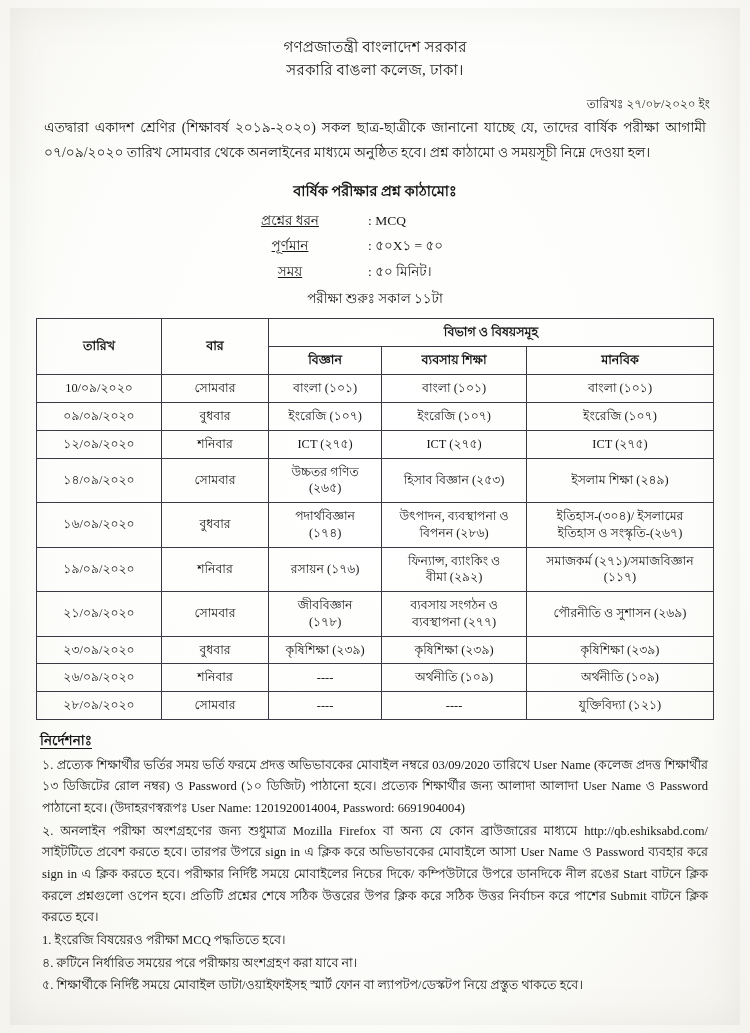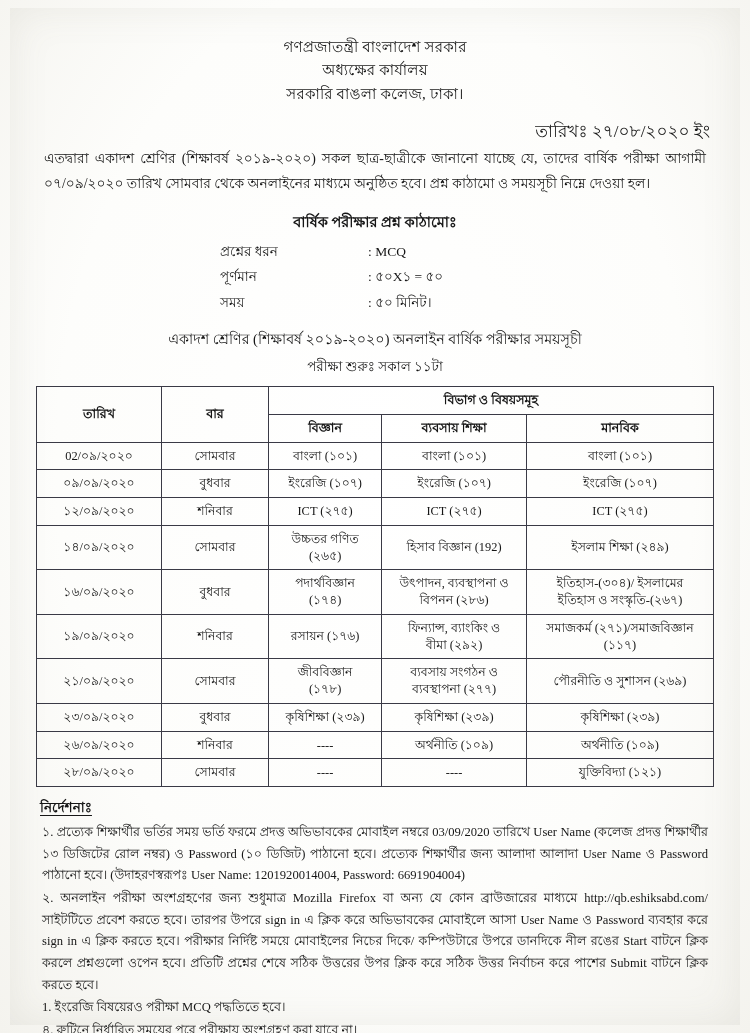--- a/index.html
+++ b/index.html
@@ -22,35 +22,35 @@
     position:absolute;left:10px;top:8px;right:10px;bottom:8px;
     box-shadow:inset 0 0 40px rgba(120,115,100,0.10);
     pointer-events:none;
   }
   .center{text-align:center;}
   .head-line{
     font-size:15px;line-height:1.55;letter-spacing:.2px;text-align:center;
   }
   .head-block{margin-top:18px;}
   .date-line{
-    text-align:right;font-size:17px;margin-top:12px;margin-right:14px;
+    text-align:right;font-size:12px;margin-top:12px;margin-right:14px;
   }
   .para{
     font-size:13.8px;line-height:1.85;text-align:justify;
     margin:0 18px 0 18px;
   }
   .sec-title{
     text-align:center;font-size:14.5px;margin-top:14px;font-weight:bold;
     text-underline-offset:3px;
   }
   .struct{
     margin:4px auto 0 auto;width:310px;font-size:13.5px;line-height:1.9;
   }
   .struct .row{display:flex;}
-  .struct .k{width:140px;text-align:left;padding-right:8px;}
+  .struct .k{width:140px;text-align:center;padding-right:8px;text-decoration:underline;}
   .struct .v{flex:1;text-align:left;}
   .sched-title{
     text-align:center;font-size:14.3px;margin-top:12px;
   }
   .sched-sub{
     text-align:center;font-size:13.5px;margin-top:4px;margin-bottom:7px;
   }
   table.sched{
     border-collapse:collapse;width:678px;margin:0 auto;
     font-size:12.4px;
@@ -76,21 +76,20 @@
   .instr ol{margin:0;padding:0;}
 </style>
 </head>
 <body>
 
 <div class="page">
   <div class="sheet-shadow"></div>
 
   <div class="head-block">
     <div class="center head-line">গণপ্রজাতন্ত্রী বাংলাদেশ সরকার</div>
-    <div class="center head-line">অধ্যক্ষের কার্যালয়</div>
     <div class="center head-line">সরকারি বাঙলা কলেজ, ঢাকা।</div>
   </div>
 
   <div class="date-line">তারিখঃ ২৭/০৮/২০২০ ইং</div>
 
   <div class="para">এতদ্বারা একাদশ শ্রেণির (শিক্ষাবর্ষ ২০১৯-২০২০) সকল ছাত্র-ছাত্রীকে জানানো যাচ্ছে যে, তাদের বার্ষিক পরীক্ষা আগামী ০৭/০৯/২০২০ তারিখ সোমবার থেকে অনলাইনের মাধ্যমে অনুষ্ঠিত হবে। প্রশ্ন কাঠামো ও সময়সূচী নিম্নে দেওয়া হল।</div>
 
   <div class="sec-title">বার্ষিক পরীক্ষার প্রশ্ন কাঠামোঃ</div>
   <div class="struct">
     <div class="row">
@@ -100,39 +99,38 @@
     <div class="row">
       <div class="k">পূর্ণমান</div>
       <div class="v">: ৫০X১ = ৫০</div>
     </div>
     <div class="row">
       <div class="k">সময়</div>
       <div class="v">: ৫০ মিনিট।</div>
     </div>
   </div>
 
-  <div class="sched-title">একাদশ শ্রেণির (শিক্ষাবর্ষ ২০১৯-২০২০) অনলাইন বার্ষিক পরীক্ষার সময়সূচী</div>
   <div class="sched-sub">পরীক্ষা শুরুঃ সকাল ১১টা</div>
 
   <table class="sched">
     <thead>
       <tr>
         <th class="col-date" rowspan="2">তারিখ</th>
         <th class="col-day" rowspan="2">বার</th>
         <th colspan="3">বিভাগ ও বিষয়সমূহ</th>
       </tr>
       <tr>
         <th>বিজ্ঞান</th>
         <th>ব্যবসায় শিক্ষা</th>
         <th>মানবিক</th>
       </tr>
     </thead>
     <tbody>
       <tr>
-        <td>02/০৯/২০২০</td>
+        <td>10/০৯/২০২০</td>
         <td>সোমবার</td>
         <td>বাংলা (১০১)</td>
         <td>বাংলা (১০১)</td>
         <td>বাংলা (১০১)</td>
       </tr>
       <tr>
         <td>০৯/০৯/২০২০</td>
         <td>বুধবার</td>
         <td>ইংরেজি (১০৭)</td>
         <td>ইংরেজি (১০৭)</td>
@@ -142,21 +140,21 @@
         <td>১২/০৯/২০২০</td>
         <td>শনিবার</td>
         <td>ICT (২৭৫)</td>
         <td>ICT (২৭৫)</td>
         <td>ICT (২৭৫)</td>
       </tr>
       <tr>
         <td>১৪/০৯/২০২০</td>
         <td>সোমবার</td>
         <td>উচ্চতর গণিত (২৬৫)</td>
-        <td>হিসাব বিজ্ঞান (192)</td>
+        <td>হিসাব বিজ্ঞান (২৫৩)</td>
         <td>ইসলাম শিক্ষা (২৪৯)</td>
       </tr>
       <tr>
         <td>১৬/০৯/২০২০</td>
         <td>বুধবার</td>
         <td>পদার্থবিজ্ঞান (১৭৪)</td>
         <td>উৎপাদন, ব্যবস্থাপনা ও বিপনন (২৮৬)</td>
         <td>ইতিহাস-(৩০৪)/ ইসলামের ইতিহাস ও সংস্কৃতি-(২৬৭)</td>
       </tr>
       <tr>

